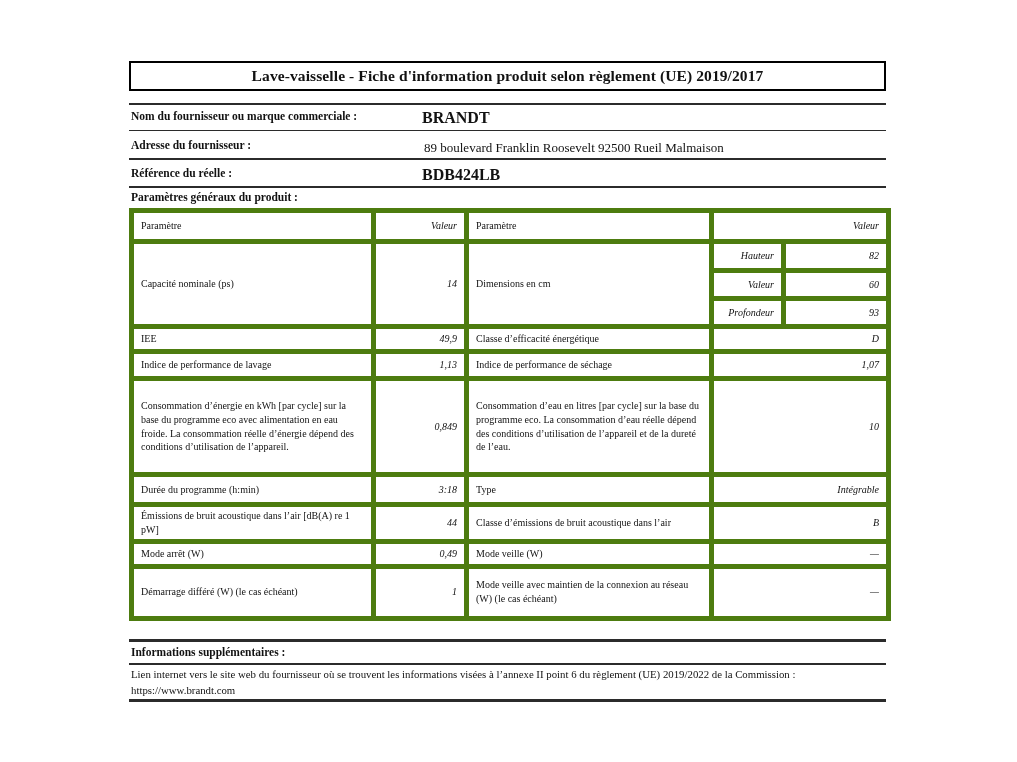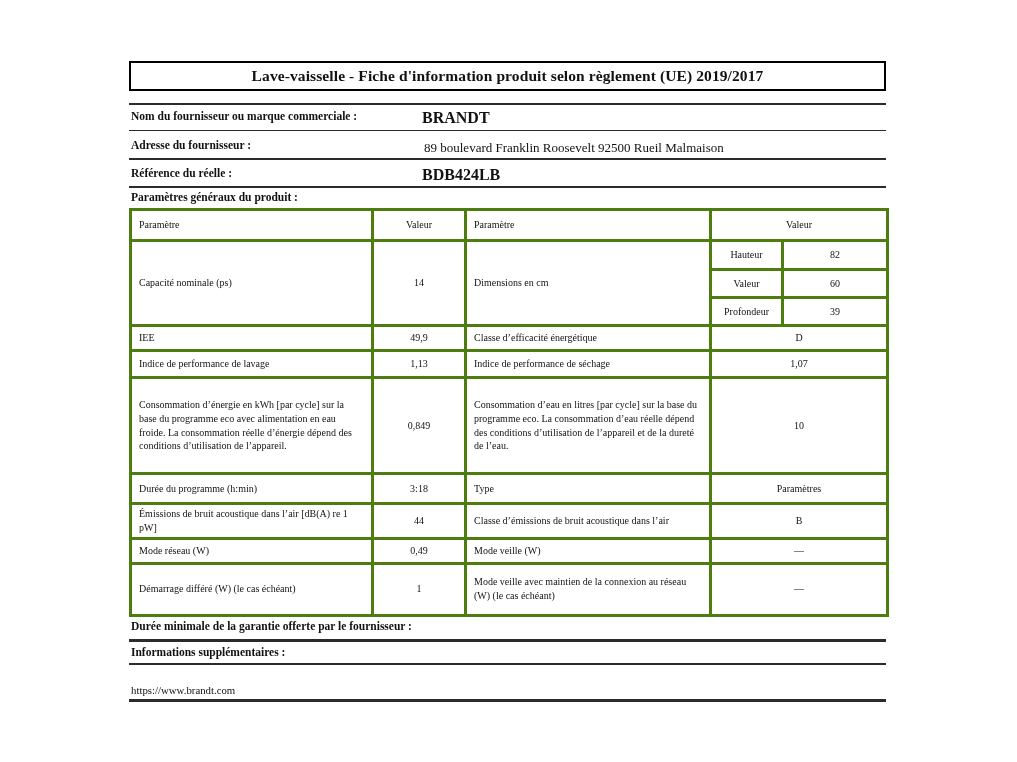--- a/index.html
+++ b/index.html
@@ -14,24 +14,24 @@
   .title-box span{font-weight:bold;font-size:15.5px;letter-spacing:.1px;}
   .hr{position:absolute;left:129px;width:757px;background:#2b2b2b;}
   .lbl{position:absolute;left:131px;font-weight:bold;font-size:11.5px;white-space:nowrap;}
   .val-b{position:absolute;left:422px;font-weight:bold;font-size:16px;white-space:nowrap;}
   .val-r{position:absolute;left:424px;font-size:13px;white-space:nowrap;}
   table.params{
     position:absolute;left:129px;top:208px;width:757px;border-collapse:collapse;
     table-layout:fixed;font-size:10px;
   }
   table.params th,table.params td{
-    border:3px solid #4d7c0f;padding:2px 7px;font-weight:normal;vertical-align:middle;
+    border:5px solid #4d7c0f;padding:2px 7px;font-weight:normal;vertical-align:middle;
     line-height:1.38;overflow:hidden;
   }
-  .c{text-align:center;}
+  .c{text-align:right;font-style:italic;}
   .l{text-align:left;}
   .note{position:absolute;left:131px;font-size:10.8px;white-space:nowrap;}
 </style>
 </head>
 <body>
 
 <div id="page">
 
   <div class="title-box">
     <span>Lave-vaisselle - Fiche d'information produit selon règlement (UE) 2019/2017</span>
@@ -73,21 +73,21 @@
       <td class="l" rowspan="3">Dimensions en cm</td>
       <td class="c">Hauteur</td>
       <td class="c">82</td>
     </tr>
     <tr style="height:28px">
       <td class="c">Valeur</td>
       <td class="c">60</td>
     </tr>
     <tr style="height:28px">
       <td class="c">Profondeur</td>
-      <td class="c">39</td>
+      <td class="c">93</td>
     </tr>
     <tr style="height:25px">
       <td class="l">IEE</td>
       <td class="c">49,9</td>
       <td class="l">Classe d’efficacité énergétique</td>
       <td class="c" colspan="2">D</td>
     </tr>
     <tr style="height:27px">
       <td class="l">Indice de performance de lavage</td>
       <td class="c">1,13</td>
@@ -97,46 +97,46 @@
     <tr style="height:96px">
       <td class="l">Consommation d’énergie en kWh [par cycle] sur la base du programme eco avec alimentation en eau froide. La consommation réelle d’énergie dépend des conditions d’utilisation de l’appareil.</td>
       <td class="c">0,849</td>
       <td class="l">Consommation d’eau en litres [par cycle] sur la base du programme eco. La consommation d’eau réelle dépend des conditions d’utilisation de l’appareil et de la dureté de l’eau.</td>
       <td class="c" colspan="2">10</td>
     </tr>
     <tr style="height:30px">
       <td class="l">Durée du programme (h:min)</td>
       <td class="c">3:18</td>
       <td class="l">Type</td>
-      <td class="c" colspan="2">Paramètres</td>
+      <td class="c" colspan="2">Intégrable</td>
     </tr>
     <tr style="height:30px">
       <td class="l">Émissions de bruit acoustique dans l’air [dB(A) re 1 pW]</td>
       <td class="c">44</td>
       <td class="l">Classe d’émissions de bruit acoustique dans l’air</td>
       <td class="c" colspan="2">B</td>
     </tr>
     <tr style="height:25px">
-      <td class="l">Mode réseau (W)</td>
+      <td class="l">Mode arrêt (W)</td>
       <td class="c">0,49</td>
       <td class="l">Mode veille (W)</td>
       <td class="c" colspan="2">—</td>
     </tr>
     <tr style="height:52px">
       <td class="l">Démarrage différé (W) (le cas échéant)</td>
       <td class="c">1</td>
       <td class="l">Mode veille avec maintien de la connexion au réseau (W) (le cas échéant)</td>
       <td class="c" colspan="2">—</td>
     </tr>
   </tbody>
     </table>
 
-  <div class="lbl" style="top:620px">Durée minimale de la garantie offerte par le fournisseur :</div>
   <div class="hr" style="top:639px;height:3px"></div>
 
   <div class="lbl" style="top:646px">Informations supplémentaires :</div>
   <div class="hr" style="top:663px;height:2px"></div>
 
+  <div class="note" style="top:668px">Lien internet vers le site web du fournisseur où se trouvent les informations visées à l’annexe II point 6 du règlement (UE) 2019/2022 de la Commission :</div>
   <div class="note" style="top:684px">https://www.brandt.com</div>
 
   <div class="hr" style="top:699px;height:3px"></div>
 
 </div>
 
 </body></html>

